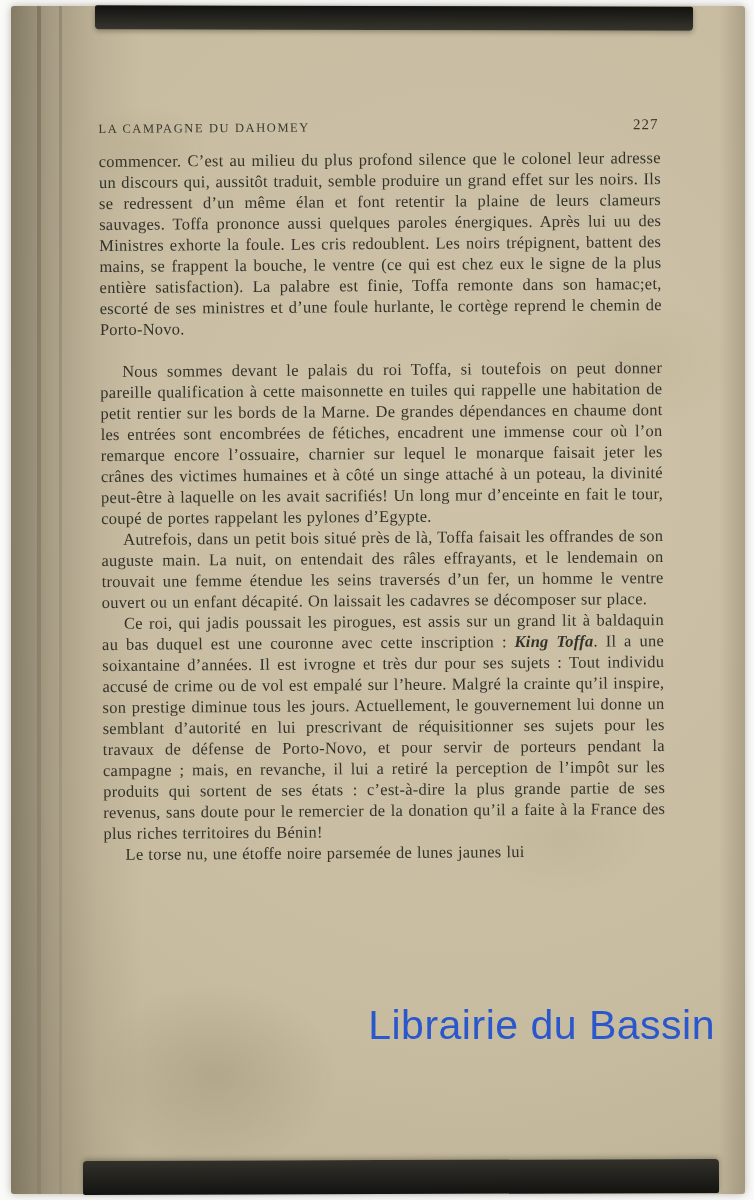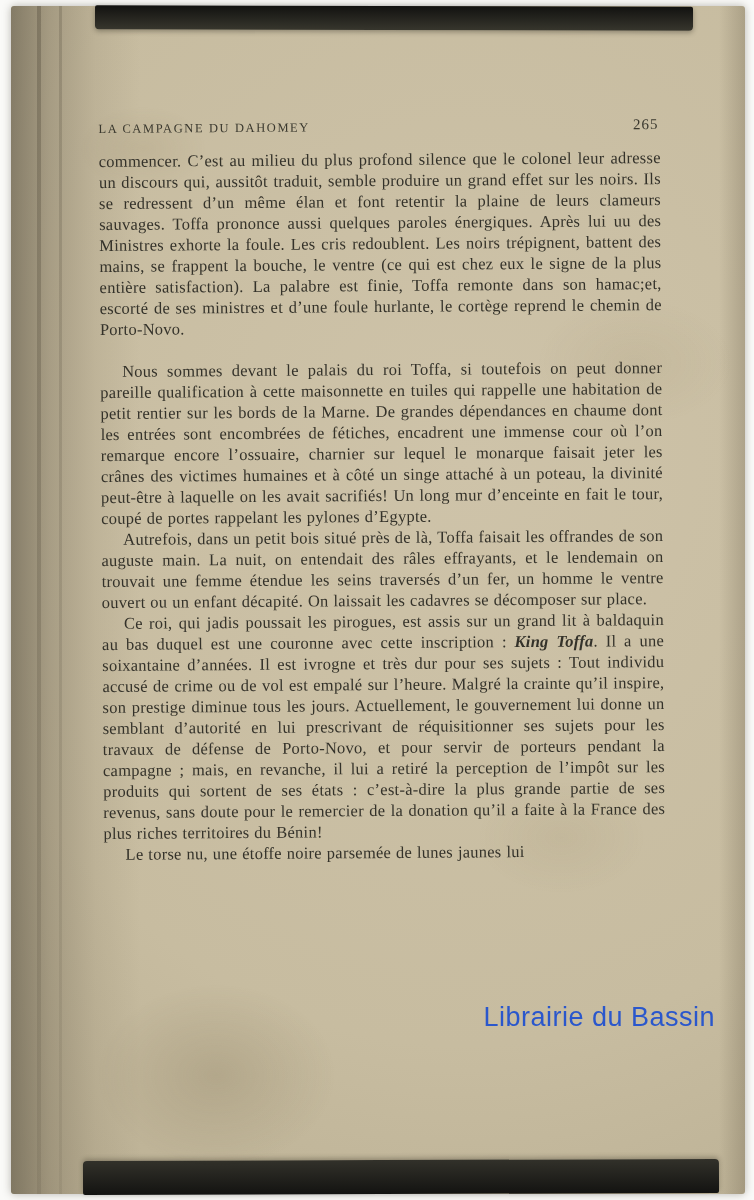--- a/index.html
+++ b/index.html
@@ -104,21 +104,21 @@
     word-spacing: 0.5px;
   }
   .body p.first { text-indent: 0; }
   .body p.gap   { margin-top: 21px; }
   .ital { font-style: italic; font-weight: bold; }
   
   .watermark {
     position: absolute;
     top: 996px; right: 30px;
     font-family: "Liberation Sans", "DejaVu Sans", sans-serif;
-    font-size: 27px;
+    font-size: 41px;
     letter-spacing: 0.5px;
     color: #2a57cc;
     white-space: nowrap;
   }
 </style>
 </head>
 <body>
 
 <div class="photo">
   <div class="page">
@@ -128,21 +128,21 @@
       <div class="crease2"></div>
     </div>
     <div class="right-shade"></div>
     <div class="edge-top"></div>
     <div class="edge-bottom"></div>
     <div class="stains"></div>
 
     <div class="content">
       <div class="header">
         <span class="running-title">LA CAMPAGNE DU DAHOMEY</span>
-        <span class="page-number">265</span>
+        <span class="page-number">227</span>
       </div>
       <div class="body">
         <p class="first">commencer. C’est au milieu du plus profond silence que le colonel leur adresse un discours qui, aussitôt traduit, semble produire un grand effet sur les noirs. Ils se redressent d’un même élan et font retentir la plaine de leurs clameurs sauvages. Toffa prononce aussi quelques paroles énergiques. Après lui uu des Ministres exhorte la foule. Les cris redoublent. Les noirs trépignent, battent des mains, se frappent la bouche, le ventre (ce qui est chez eux le signe de la plus entière satisfaction). La palabre est finie, Toffa remonte dans son hamac;et, escorté de ses ministres et d’une foule hurlante, le cortège reprend le chemin de Porto-Novo.</p>
         <p class="gap">Nous sommes devant le palais du roi Toffa, si toutefois on peut donner pareille qualification à cette maisonnette en tuiles qui rappelle une habitation de petit rentier sur les bords de la Marne. De grandes dépendances en chaume dont les entrées sont encombrées de fétiches, encadrent une immense cour où l’on remarque encore l’ossuaire, charnier sur lequel le monarque faisait jeter les crânes des victimes humaines et à côté un singe attaché à un poteau, la divinité peut-être à laquelle on les avait sacrifiés! Un long mur d’enceinte en fait le tour, coupé de portes rappelant les pylones d’Egypte.</p>
         <p>Autrefois, dans un petit bois situé près de là, Toffa faisait les offrandes de son auguste main. La nuit, on entendait des râles effrayants, et le lendemain on trouvait une femme étendue les seins traversés d’un fer, un homme le ventre ouvert ou un enfant décapité. On laissait les cadavres se décomposer sur place.</p>
         <p><span>Ce roi, qui jadis poussait les pirogues, est assis sur un grand lit à baldaquin au bas duquel est une couronne avec cette inscription : </span><span class="ital">King Toffa</span><span>. Il a une soixantaine d’années. Il est ivrogne et très dur pour ses sujets : Tout individu accusé de crime ou de vol est empalé sur l’heure. Malgré la crainte qu’il inspire, son prestige diminue tous les jours. Actuellement, le gouvernement lui donne un semblant d’autorité en lui prescrivant de réquisitionner ses sujets pour les travaux de défense de Porto-Novo, et pour servir de porteurs pendant la campagne ; mais, en revanche, il lui a retiré la perception de l’impôt sur les produits qui sortent de ses états : c’est-à-dire la plus grande partie de ses revenus, sans doute pour le remercier de la donation qu’il a faite à la France des plus riches territoires du Bénin!</span></p>
         <p>Le torse nu, une étoffe noire parsemée de lunes jaunes lui</p>
       </div>
     </div>
 

